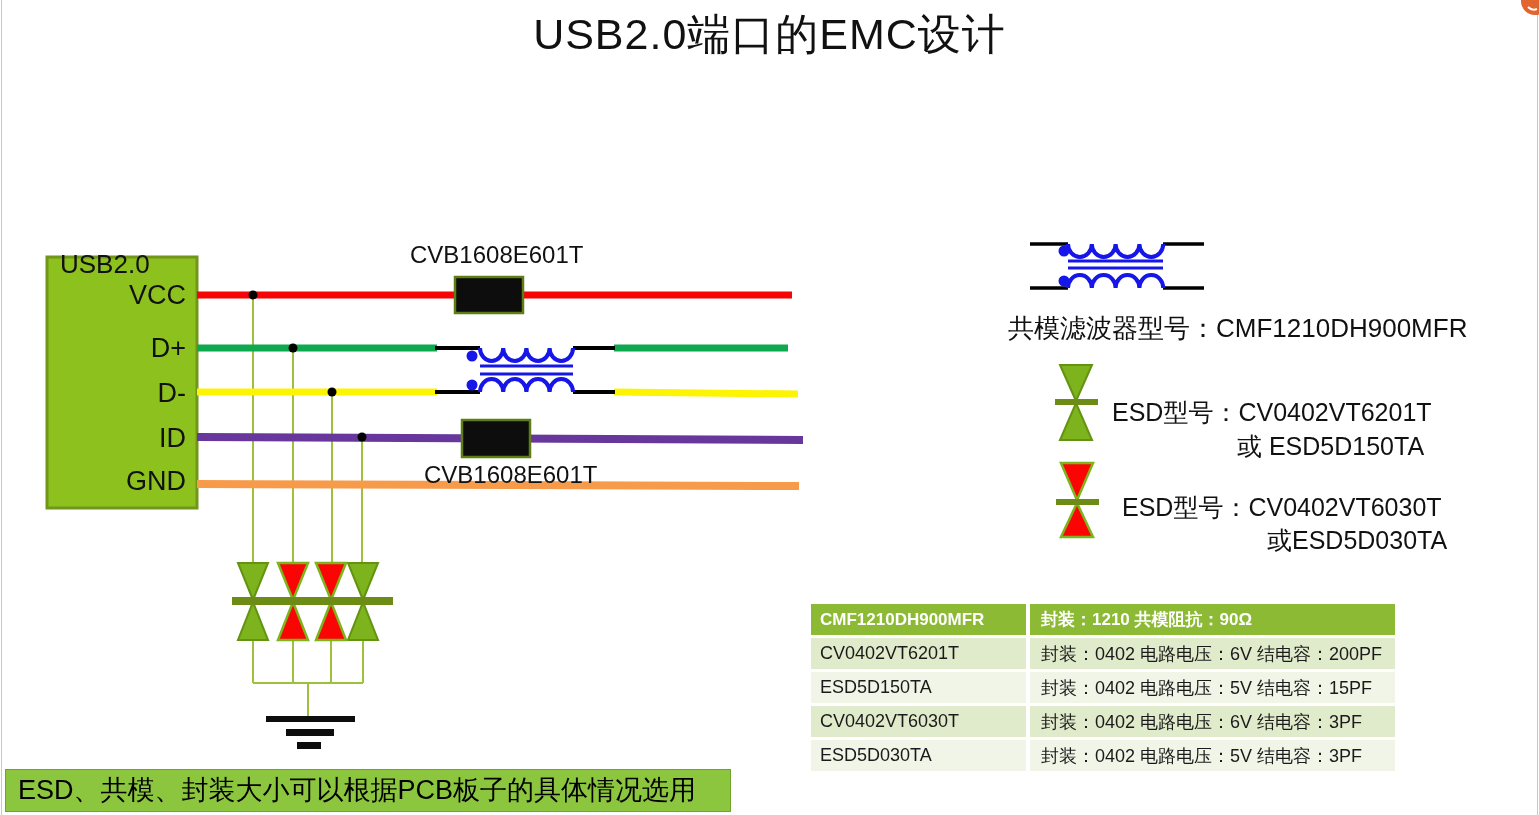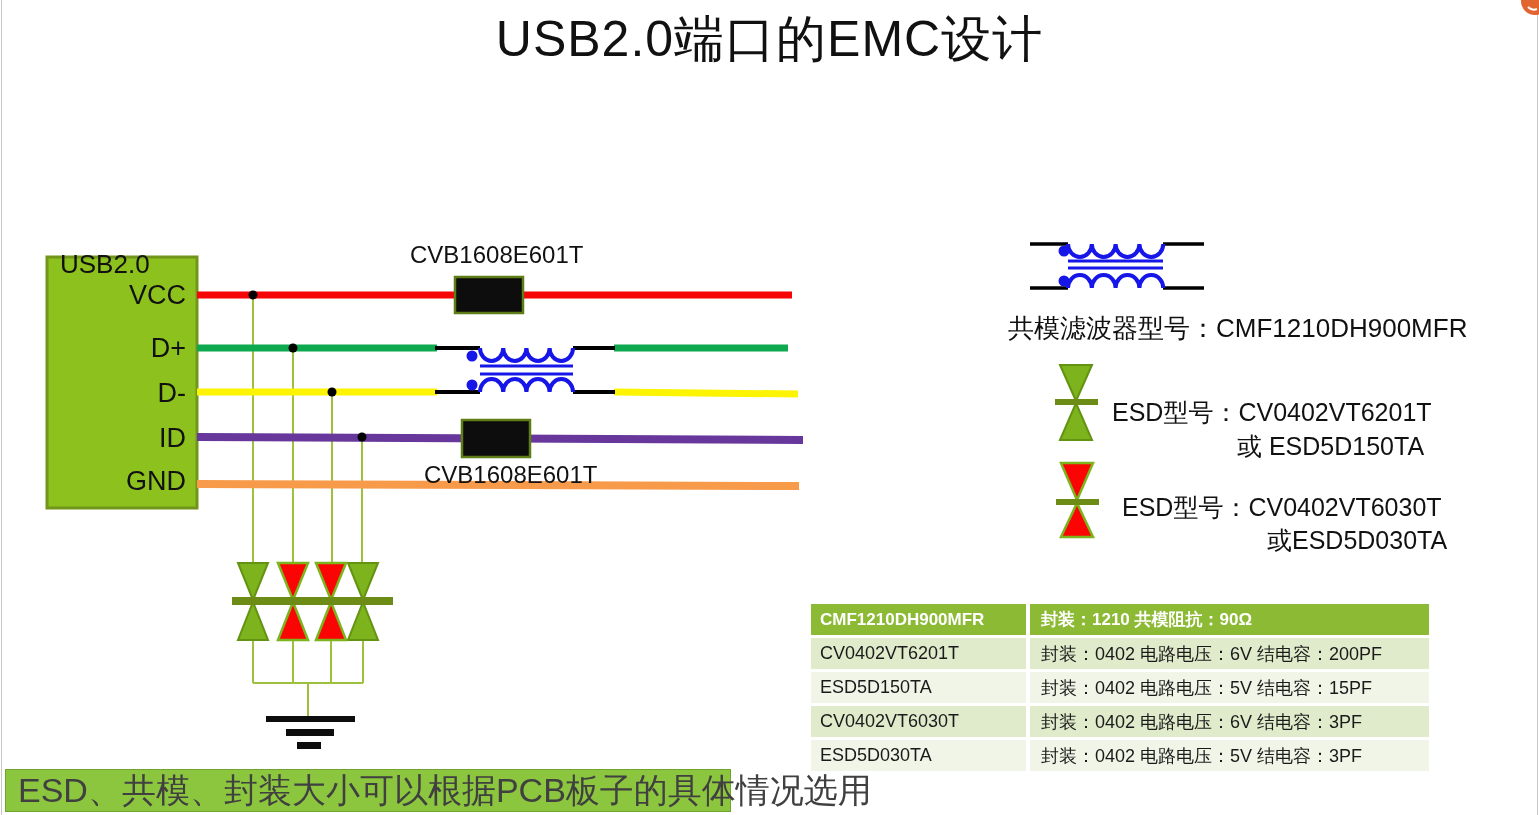--- a/index.html
+++ b/index.html
@@ -2,35 +2,35 @@
 <html><head>
 <meta charset="utf-8">
 <style>
   html,body{margin:0;padding:0;background:#ffffff;}
   #slide{
     position:relative;width:1539px;height:815px;background:#ffffff;
     overflow:hidden;font-family:"Liberation Sans","DejaVu Sans",sans-serif;color:#111;
   }
   .edge{position:absolute;top:0;bottom:0;width:1px;background:#c9c9c9;}
   .txt{position:absolute;white-space:nowrap;color:#111;}
-  #title{left:0;right:0;top:6px;text-align:center;font-size:50px;font-weight:500;letter-spacing:1px;}
+  #title{left:0;right:0;top:6px;text-align:center;font-size:43px;font-weight:500;letter-spacing:1px;}
   #usb-label{left:60px;top:221px;font-size:26px;margin-top:28px;}
   .pin{width:88px;text-align:right;font-size:27px;left:98px;}
   .bead-label{font-size:24px;}
   #cm-filter-label{left:1008px;top:311px;font-size:26px;}
   .esd-label{font-size:25px;}
   #footer-note{
     left:5px;top:769px;width:712px;height:41px;background:#8cc63f;border:1px solid #6fa42e;
-    font-size:34px;line-height:41px;padding-left:12px;color:#404040;
+    font-size:27px;line-height:41px;padding-left:12px;color:#000000;
   }
   
   #spec-table{position:absolute;left:790px;top:604px;width:618px;padding-left:21px;}
   .trow{display:flex;margin-bottom:3px;height:31px;}
   .c1{width:215px;margin-right:4px;display:flex;align-items:center;padding-left:9px;box-sizing:border-box;}
-  .c2{width:399px;display:flex;align-items:center;padding-left:11px;box-sizing:border-box;}
+  .c2{width:365px;display:flex;align-items:center;padding-left:11px;box-sizing:border-box;}
   .trow.head .c1,.trow.head .c2{background:#8cba34;color:#ffffff;font-weight:bold;font-size:17px;}
   .trow .c1,.trow .c2{font-size:18px;color:#1a1a1a;}
   .trow.shade .c1,.trow.shade .c2{background:#e0ebcb;}
   .trow.light .c1,.trow.light .c2{background:#f0f5e7;}
   svg{position:absolute;left:0;top:0;}
 </style>
 </head>
 <body>
 
 <div id="slide">

